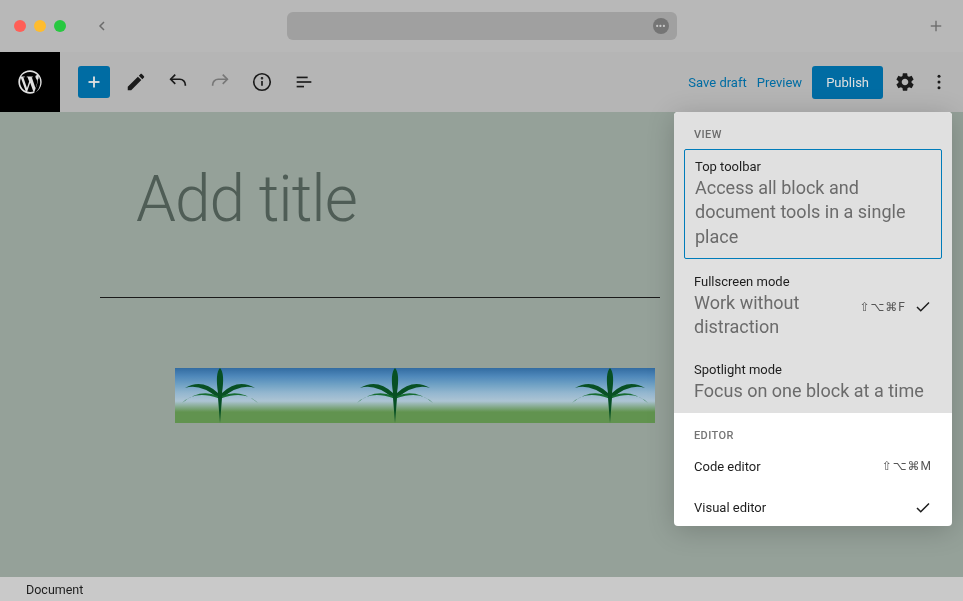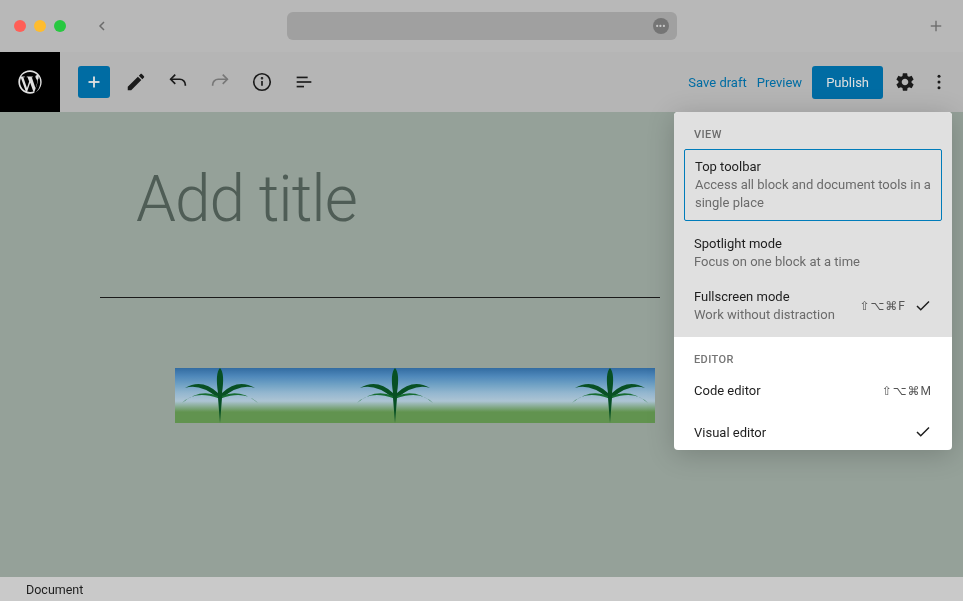--- a/index.html
+++ b/index.html
@@ -192,21 +192,21 @@
   .section-dimmed .menu-section-header { color: #6b6b6b; }
   .menu-item {
     padding: 9px 20px;
     display: flex;
     align-items: center;
     position: relative;
     cursor: pointer;
   }
   .menu-item .label { font-size: 13px; color:#1e1e1e; }
   .menu-item .desc {
-    font-size: 13px;
+    font-size: 18px;
     color: #6b6b6b;
     margin-top: 2px;
     line-height:1.35;
   }
   .menu-item .col { display:flex; flex-direction:column; flex:1; min-width:0;}
   .menu-item .shortcut {
     font-size: 12px;
     color: #555;
     letter-spacing: 1px;
   }
@@ -346,39 +346,39 @@
   <div class="section-dimmed">
     <div class="menu-section-header">VIEW</div>
 
     <div class="menu-item highlighted">
       <div class="col">
         <span class="label">Top toolbar</span>
         <span class="desc">Access all block and document tools in a single place</span>
       </div>
     </div>
 
-    <div class="menu-item">
-      <div class="col">
-        <span class="label">Spotlight mode</span>
-        <span class="desc">Focus on one block at a time</span>
-      </div>
-    </div>
-
     <div class="menu-item with-shortcut" style="padding-bottom:14px;">
       <div class="col">
         <span class="label">Fullscreen mode</span>
         <span class="desc">Work without distraction</span>
       </div>
       <span class="shortcut">⇧⌥⌘F</span>
       <span class="check">
         <svg width="18" height="18" viewBox="0 0 24 24" fill="none" stroke="currentColor" stroke-width="2">
             <polyline points="20 6 9 17 4 12"></polyline>
           </svg>
       </span>
     </div>
+
+    <div class="menu-item">
+      <div class="col">
+        <span class="label">Spotlight mode</span>
+        <span class="desc">Focus on one block at a time</span>
+      </div>
+    </div>
   </div>
 
   <div class="menu-section-header">EDITOR</div>
 
   <div class="menu-item with-shortcut" style="padding-bottom:16px;">
     <span class="label" style="flex:1;">Code editor</span>
     <span class="shortcut">⇧⌥⌘M</span>
   </div>
 
   <div class="menu-item with-shortcut">

